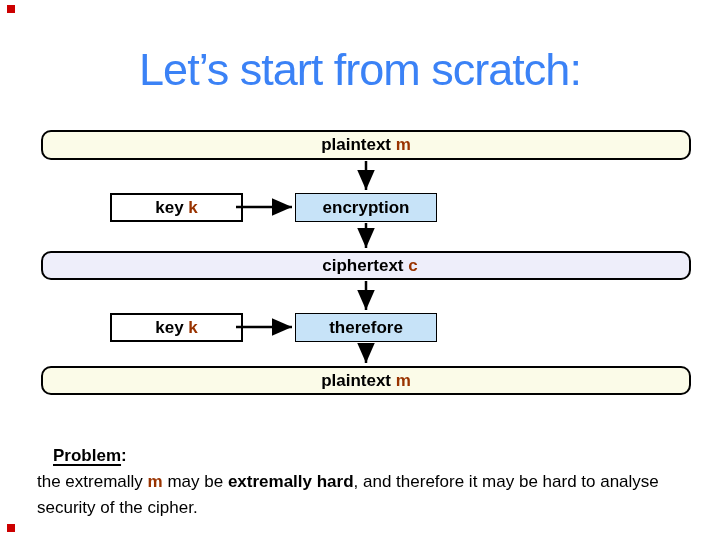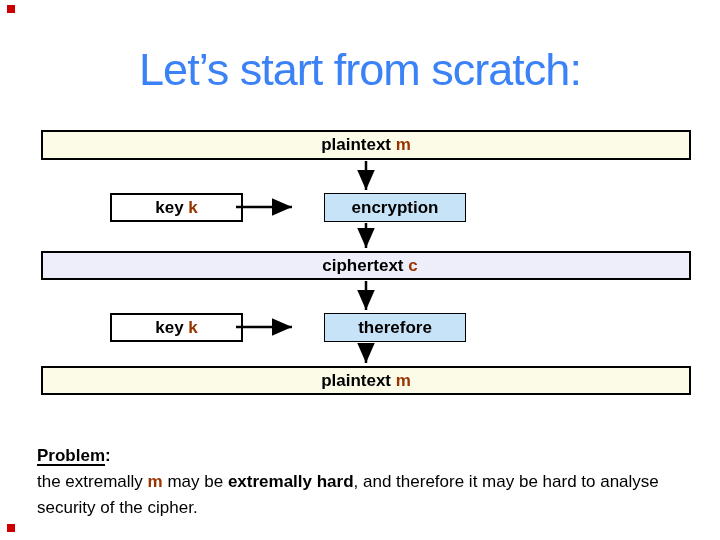--- a/index.html
+++ b/index.html
@@ -14,43 +14,43 @@
   .title{
     position:absolute;left:0;top:44px;width:720px;text-align:center;
     font-size:45px;line-height:1.15;color:#3b82f6;letter-spacing:-1px;
   }
 
   .box{
     position:absolute;border:2px solid #000;box-sizing:border-box;
     display:flex;align-items:center;justify-content:center;
     font-size:17px;font-weight:bold;color:#000;white-space:pre;
   }
-  .wide{left:41px;width:650px;}
+  .wide{left:41px;width:650px;border-radius:10px;}
   .bg-cream{background:#fbfbe8;}
   .bg-lav{background:#eeeefa;}
-  .bg-blue{background:#c7e3f8;border-width:1.5px;margin-left:29px;}
+  .bg-blue{background:#c7e3f8;border-width:1.5px;}
   .bg-white{background:#ffffff;}
   .accent{color:#993300;}
 
   #pt1{top:130px;height:30px;}
   #ct {top:251px;height:29px;padding-left:8px;}
   #pt2{top:366px;height:29px;}
   .keybox{left:110px;width:133px;height:29px;}
   .procbox{left:295px;width:142px;height:29px;}
   #key1,#enc{top:193px;}
   #key2,#dec{top:313px;}
 
   svg.arrows{position:absolute;left:0;top:0;width:720px;height:540px;pointer-events:none;}
 
   .problem{
     position:absolute;left:37px;top:443px;width:680px;
     font-size:17px;line-height:26px;color:#000;
   }
   .problem .head{font-weight:bold;}
-  .problem .head .u{text-decoration:underline;text-decoration-thickness:2px;text-underline-offset:3px;}
+  .problem .head .u{text-decoration:underline;text-decoration-thickness:2px;text-underline-offset:3px;margin-left:16px;}
   .problem .b{font-weight:bold;}
   .problem .bm{font-weight:bold;color:#993300;}
 </style>
 </head>
 <body>
 
 <div class="corner tl"></div>
 <div class="corner bl"></div>
 
 <div class="title">Let’s start from scratch:</div>

